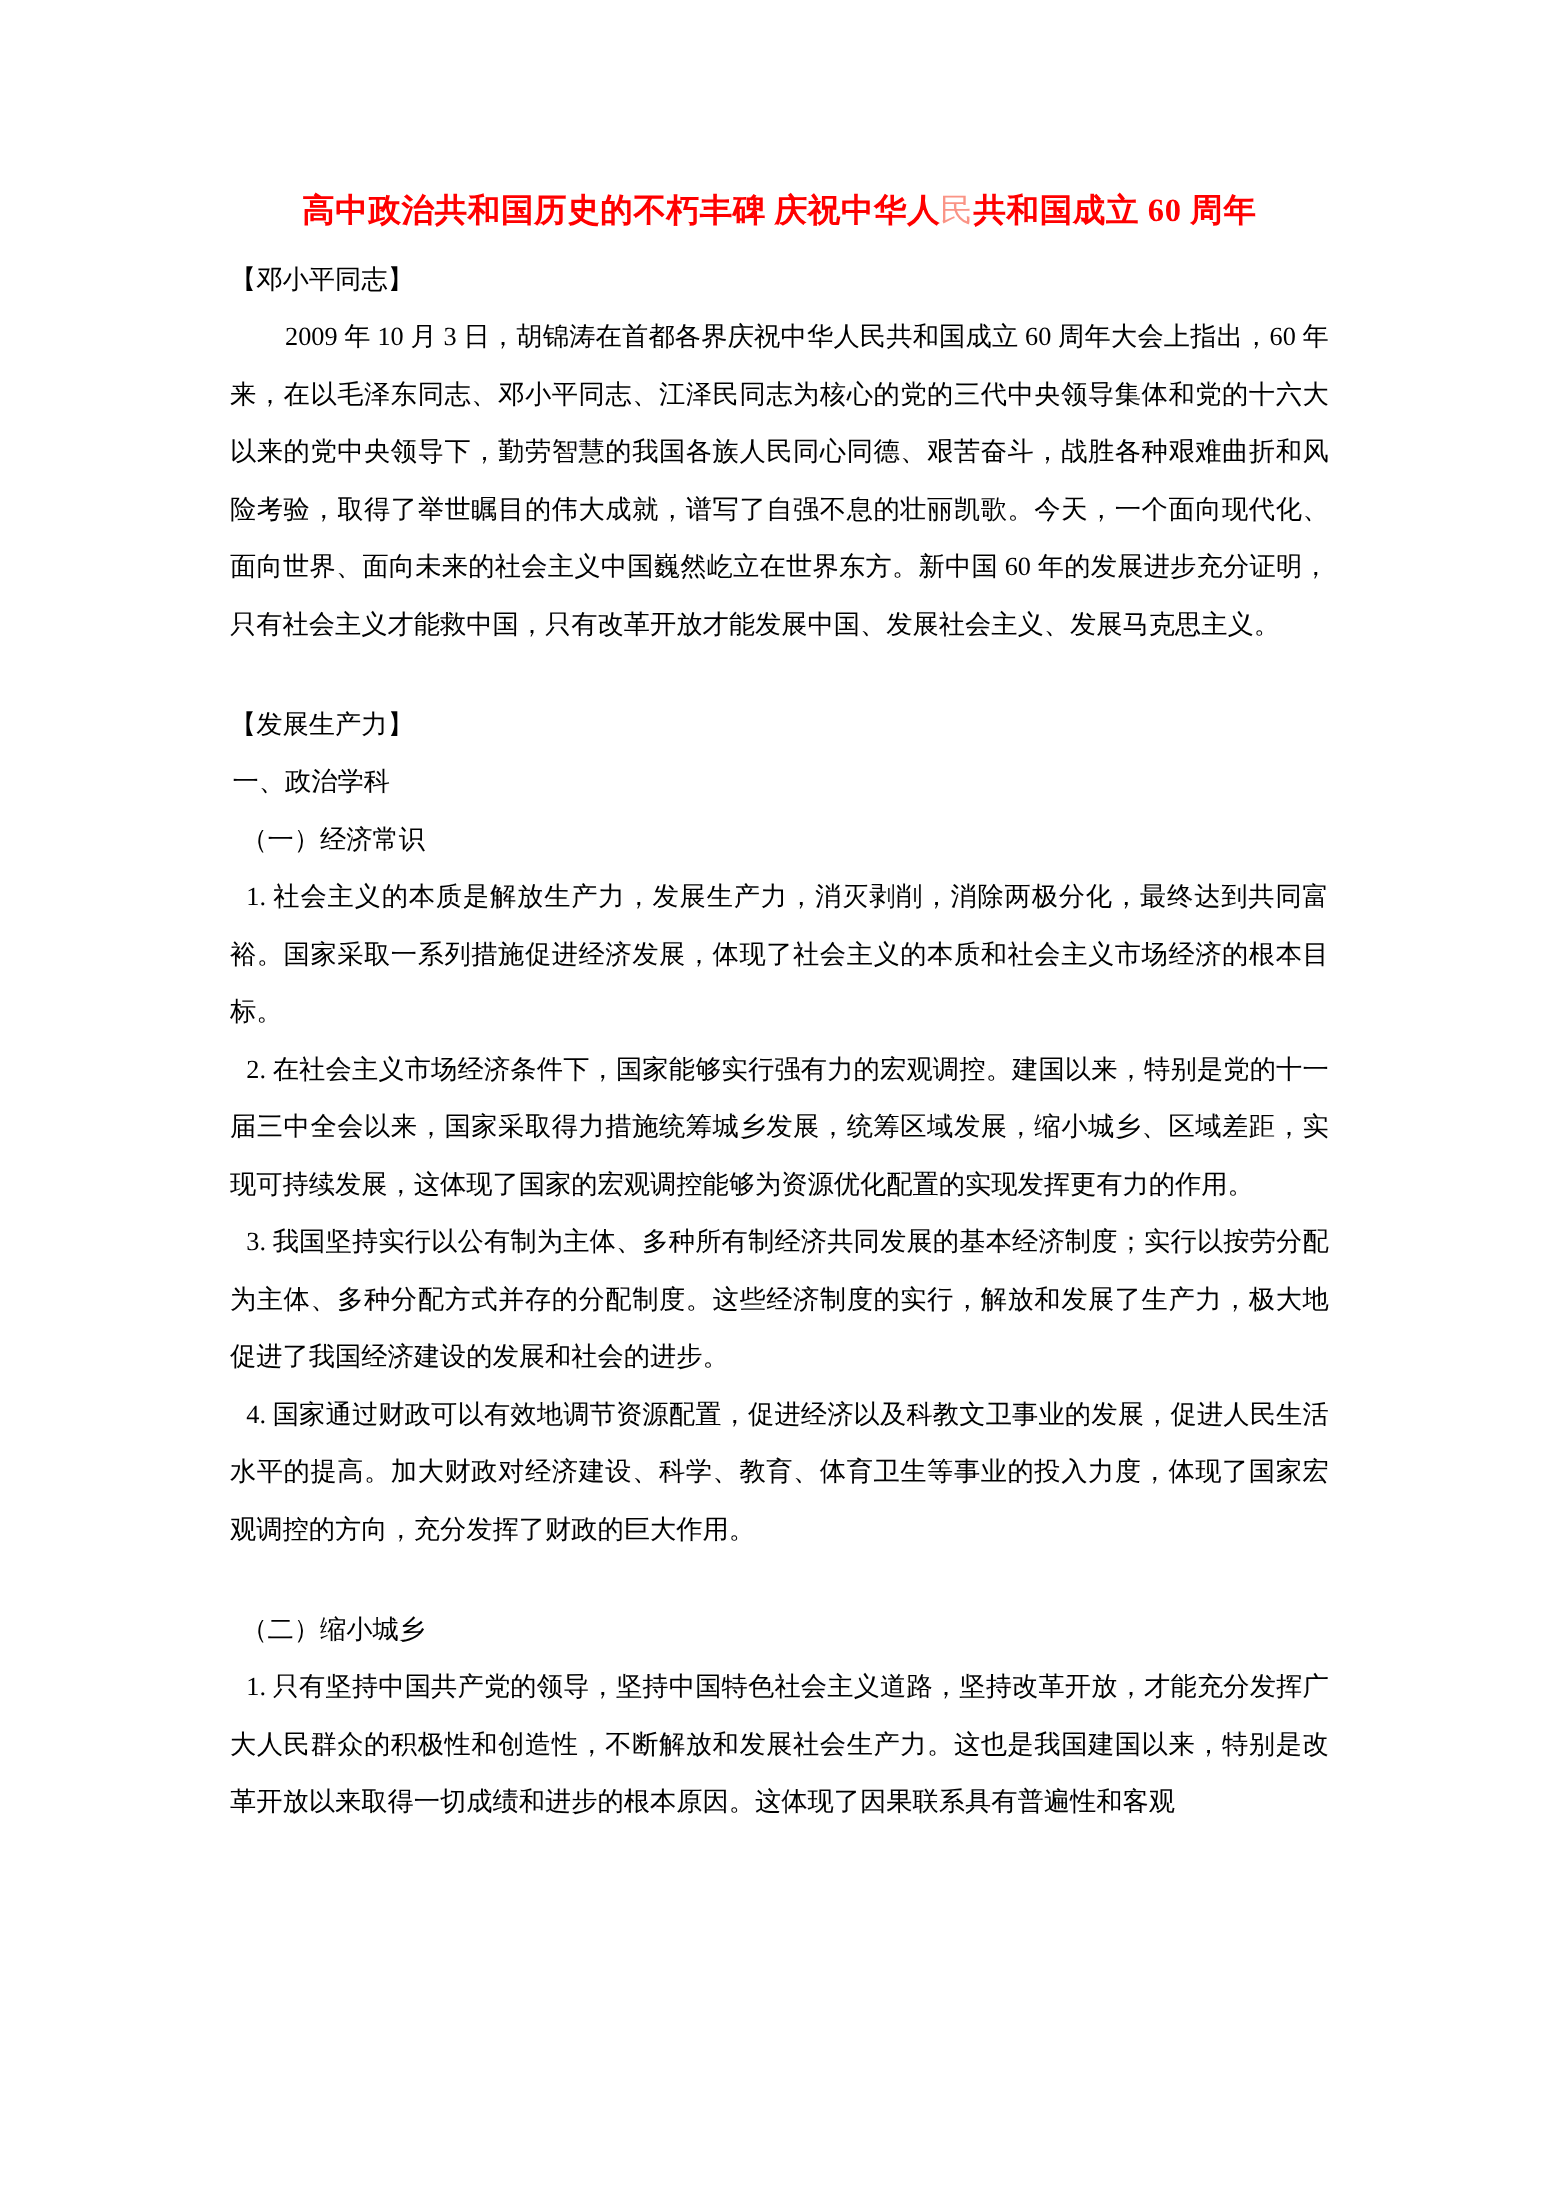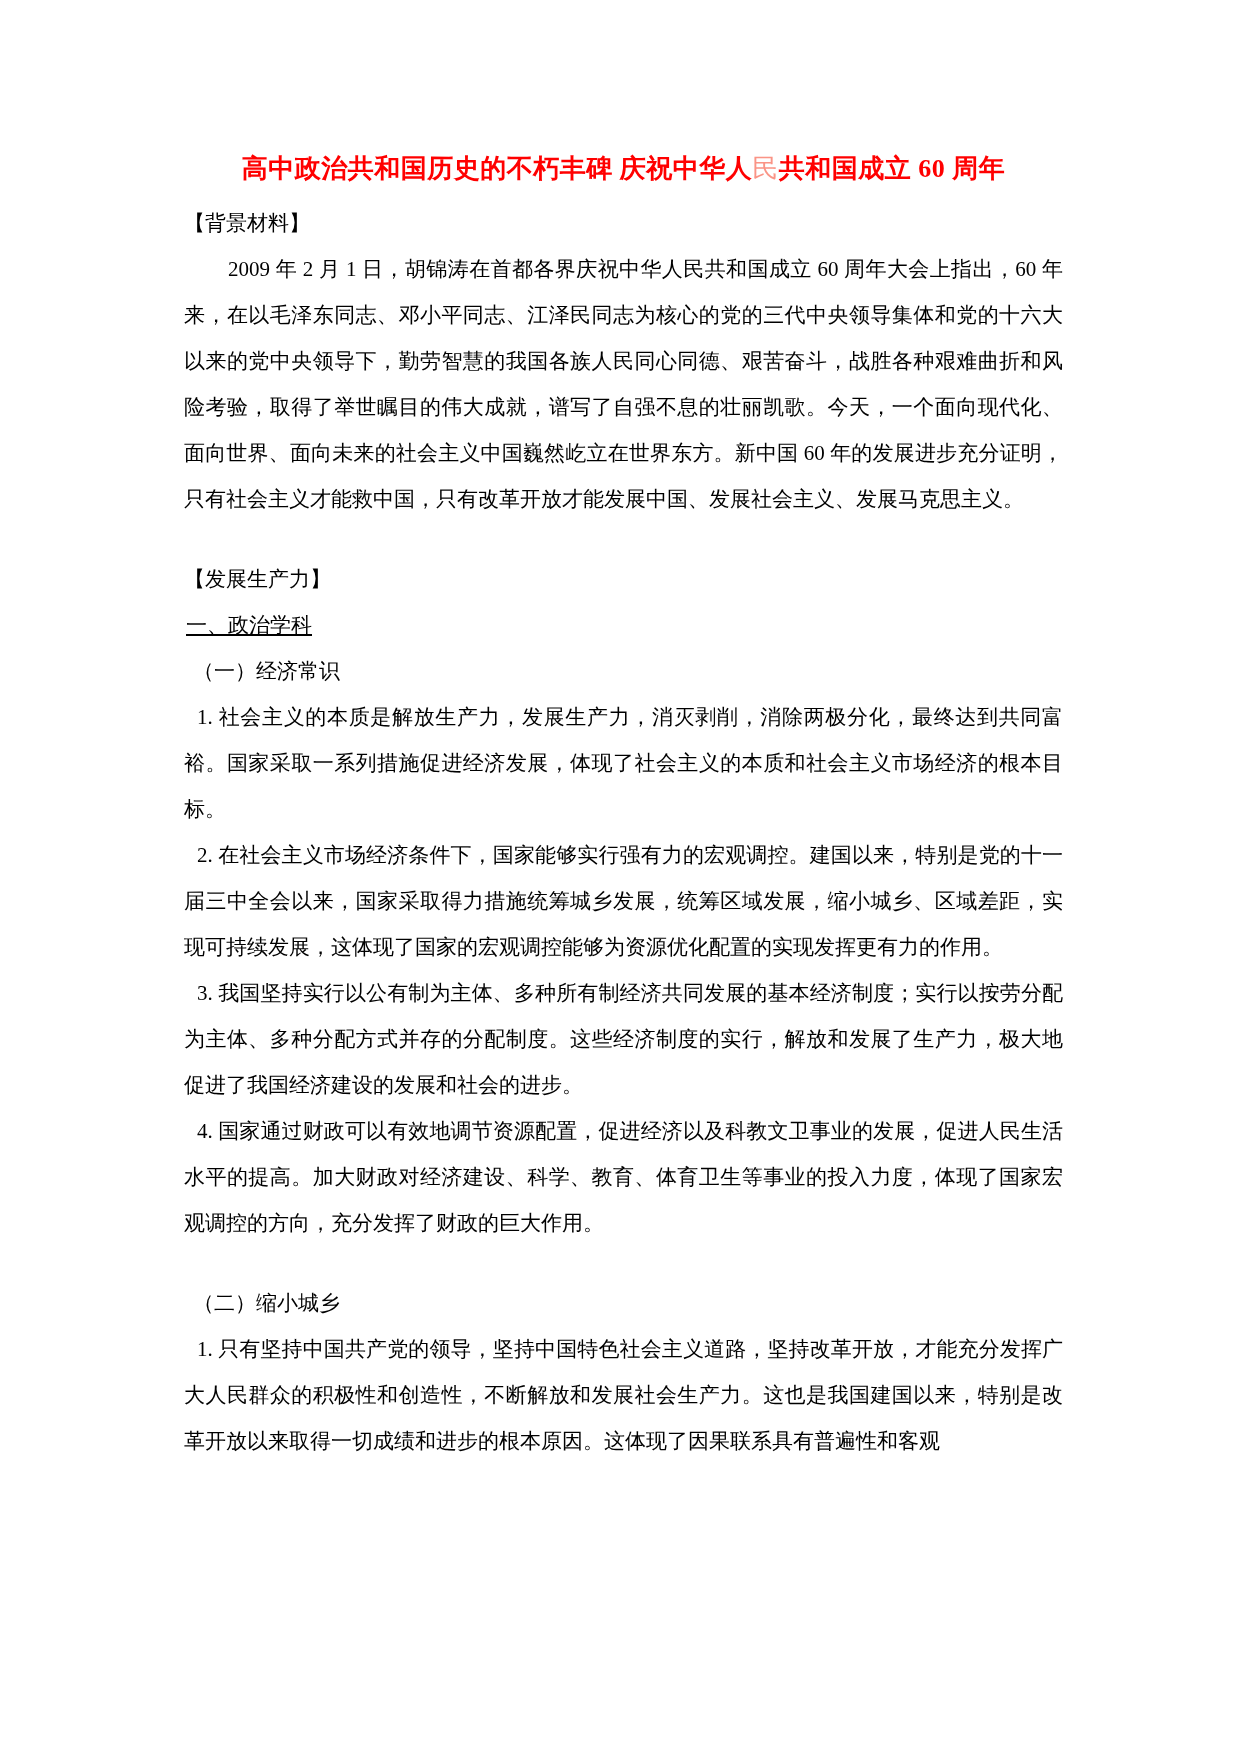--- a/index.html
+++ b/index.html
@@ -32,32 +32,32 @@
   .doc-title .seg-outline { color: #fa9486; font-weight: normal; }
   .doc-body {
     font-size: 21px;
     line-height: 46px;
     text-align: justify;
   }
   .doc-body p { margin: 0; }
   .block-heading { text-indent: 0; margin-top: 6px; }
   .block-para    { text-indent: 44px; }
   .block-item    { text-indent: 13px; }
-  .block-sub     { text-indent: 2px; text-decoration: underline; }
+  .block-sub     { text-indent: 2px; }
   .block-sub2    { text-indent: 9px; }
   .block-spacer  { height: 34px; }
 </style>
 </head>
 <body>
 
 <div class="page">
   <h1 class="doc-title" id="doc-title"><span class="seg-normal">高中政治共和国历史的不朽丰碑 庆祝中华人</span><span class="seg-outline">民</span><span class="seg-normal">共和国成立 60 周年</span></h1>
   <div class="doc-body" id="doc-body">
-      <p class="block-heading">【背景材料】</p>
-      <p class="block-para">2009 年 2 月 1 日，胡锦涛在首都各界庆祝中华人民共和国成立 60 周年大会上指出，60 年来，在以毛泽东同志、邓小平同志、江泽民同志为核心的党的三代中央领导集体和党的十六大以来的党中央领导下，勤劳智慧的我国各族人民同心同德、艰苦奋斗，战胜各种艰难曲折和风险考验，取得了举世瞩目的伟大成就，谱写了自强不息的壮丽凯歌。今天，一个面向现代化、面向世界、面向未来的社会主义中国巍然屹立在世界东方。新中国 60 年的发展进步充分证明，只有社会主义才能救中国，只有改革开放才能发展中国、发展社会主义、发展马克思主义。</p>
+      <p class="block-heading">【邓小平同志】</p>
+      <p class="block-para">2009 年 10 月 3 日，胡锦涛在首都各界庆祝中华人民共和国成立 60 周年大会上指出，60 年来，在以毛泽东同志、邓小平同志、江泽民同志为核心的党的三代中央领导集体和党的十六大以来的党中央领导下，勤劳智慧的我国各族人民同心同德、艰苦奋斗，战胜各种艰难曲折和风险考验，取得了举世瞩目的伟大成就，谱写了自强不息的壮丽凯歌。今天，一个面向现代化、面向世界、面向未来的社会主义中国巍然屹立在世界东方。新中国 60 年的发展进步充分证明，只有社会主义才能救中国，只有改革开放才能发展中国、发展社会主义、发展马克思主义。</p>
       <div class="block-spacer"></div>
       <p class="block-heading">【发展生产力】</p>
       <p class="block-sub">一、政治学科</p>
       <p class="block-sub2">（一）经济常识</p>
       <p class="block-item">1. 社会主义的本质是解放生产力，发展生产力，消灭剥削，消除两极分化，最终达到共同富裕。国家采取一系列措施促进经济发展，体现了社会主义的本质和社会主义市场经济的根本目标。</p>
       <p class="block-item">2. 在社会主义市场经济条件下，国家能够实行强有力的宏观调控。建国以来，特别是党的十一届三中全会以来，国家采取得力措施统筹城乡发展，统筹区域发展，缩小城乡、区域差距，实现可持续发展，这体现了国家的宏观调控能够为资源优化配置的实现发挥更有力的作用。</p>
       <p class="block-item">3. 我国坚持实行以公有制为主体、多种所有制经济共同发展的基本经济制度；实行以按劳分配为主体、多种分配方式并存的分配制度。这些经济制度的实行，解放和发展了生产力，极大地促进了我国经济建设的发展和社会的进步。</p>
       <p class="block-item">4. 国家通过财政可以有效地调节资源配置，促进经济以及科教文卫事业的发展，促进人民生活水平的提高。加大财政对经济建设、科学、教育、体育卫生等事业的投入力度，体现了国家宏观调控的方向，充分发挥了财政的巨大作用。</p>
       <div class="block-spacer"></div>
       <p class="block-sub2">（二）缩小城乡</p>

